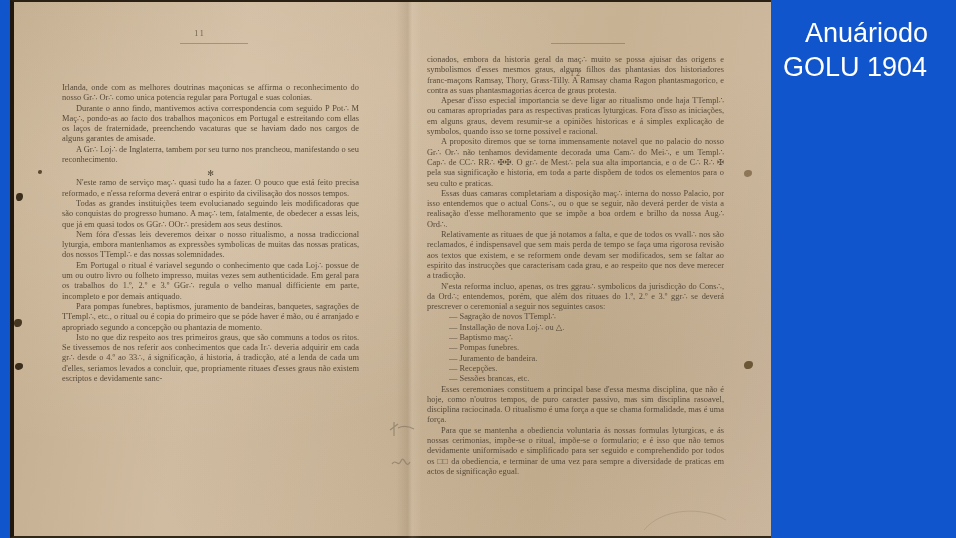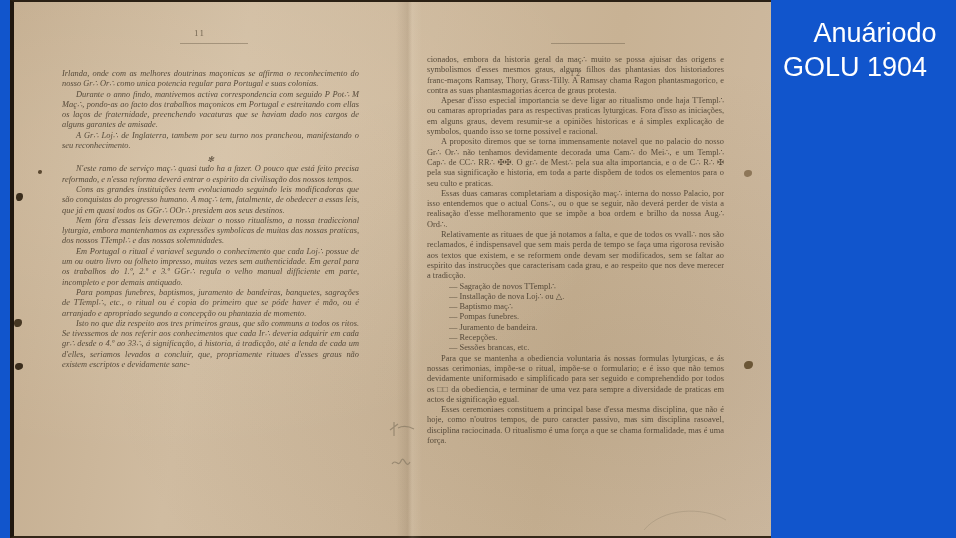--- a/index.html
+++ b/index.html
@@ -51,65 +51,66 @@
   .list p{text-indent:0;padding-left:22px;}
   
   .speck{position:absolute;border-radius:50% 40% 55% 45%;}
   .pencil{position:absolute;opacity:.75;}
   
   .label{
     position:absolute;left:783px;top:16px;width:162px;
     color:#ffffff;font-family:"Liberation Sans","DejaVu Sans",sans-serif;
     font-size:27px;line-height:34px;font-weight:400;
   }
-  .label .l1{display:flex;justify-content:center;margin-left:22px;}
+  .label .l1{display:flex;justify-content:flex-start;margin-left:22px;}
 </style>
 </head>
 <body>
 
 <div class="scan">
   <div class="gutter"></div>
 </div>
 
 <div class="pagenum" style="left:180px;top:29px;">11</div>
 <div class="pagenum-rule" style="left:180px;top:43px;width:68px;"></div>
 
 <div class="pagenum" style="left:556px;top:29px;margin-top:40px;">12</div>
 <div class="pagenum-rule" style="left:551px;top:43px;width:74px;"></div>
 
-<div class="col" style="left:62px;top:69px;font-style:italic;">
+<div class="col" style="left:62px;top:83px;">
   <p class="noindent">Irlanda, onde com as melhores doutrinas maçonicas se affirma o reconhecimento do nosso Gr∴ Or∴ como unica potencia regular para Portugal e suas colonias.</p>
   <p>Durante o anno findo, mantivemos activa correspondencia com seguido P Pot∴ M Maç∴, pondo-as ao facto dos trabalhos maçonicos em Portugal e estreitando com ellas os laços de fraternidade, preenchendo vacaturas que se haviam dado nos cargos de alguns garantes de amisade.</p>
   <p>A Gr∴ Loj∴ de Inglaterra, tambem por seu turno nos prancheou, manifestando o seu reconhecimento.</p>
   <p class="sep">✻</p>
   <p>N'este ramo de serviço maç∴ quasi tudo ha a fazer. O pouco que está feito precisa reformado, e n'essa reforma deverá entrar o espirito da civilisação dos nossos tempos.</p>
-  <p>Cons as grandes instituições teem evolucianado seguindo leis modificadoras que são conquistas do progresso humano. A maç∴ tem, fatalmente, de obedecer a essas leis, que já em quasi todos os GGr∴ OOr∴ presidem aos seus destinos.</p>
+  <p>Todas as grandes instituições teem evolucianado seguindo leis modificadoras que são conquistas do progresso humano. A maç∴ tem, fatalmente, de obedecer a essas leis, que já em quasi todos os GGr∴ OOr∴ presidem aos seus destinos.</p>
   <p>Nem fóra d'essas leis deveremos deixar o nosso ritualismo, a nossa tradiccional lyturgia, embora mantenhamos as expressões symbolicas de muitas das nossas praticas, dos nossos TTempl∴ e das nossas solemnidades.</p>
   <p>Em Portugal o ritual é variavel segundo o conhecimento que cada Loj∴ possue de um ou outro livro ou folheto impresso, muitas vezes sem authenticidade. Em geral para os trabalhos do 1.º, 2.º e 3.º GGr∴ regula o velho manual difficiente em parte, incompleto e por demais antiquado.</p>
   <p>Para pompas funebres, baptismos, juramento de bandeiras, banquetes, sagrações de TTempl∴, etc., o ritual ou é copia do primeiro que se póde haver é mão, ou é arranjado e apropriado segundo a concepção ou phantazia de momento.</p>
   <p>Isto no que diz respeito aos tres primeiros graus, que são communs a todos os ritos. Se tivessemos de nos referir aos conhecimentos que cada Ir∴ deveria adquirir em cada gr∴ desde o 4.º ao 33∴, á significação, á historia, á tradicção, até a lenda de cada um d'elles, seriamos levados a concluir, que, propriamente rituaes d'esses graus não existem escriptos e devidamente sanc-</p>
 </div>
 
 <div class="col" style="left:427px;top:55px;">
   <p class="noindent">cionados, embora da historia geral da maç∴ muito se possa ajuisar das origens e symbolismos d'esses mesmos graus, alguns filhos das phantasias dos historiadores franc-maçons Ramsay, Thory, Grass-Tilly. A Ramsay chama Ragon phantasmagorico, e contra as suas phantasmagorias ácerca de graus protesta.</p>
   <p>Apesar d'isso especial importancia se deve ligar ao ritualismo onde haja TTempl∴ ou camaras apropriadas para as respectivas praticas lyturgicas. Fora d'isso as iniciações, em alguns graus, devem resumir-se a opiniões historicas e á simples explicação de symbolos, quando isso se torne possivel e racional.</p>
   <p>A proposito diremos que se torna immensamente notavel que no palacio do nosso Gr∴ Or∴ não tenhamos devidamente decorada uma Cam∴ do Mei∴, e um Templ∴ Cap∴ de CC∴ RR∴ ✠✠. O gr∴ de Mest∴ pela sua alta importancia, e o de C∴ R∴ ✠ pela sua significação e historia, em toda a parte dispõem de todos os elementos para o seu culto e praticas.</p>
   <p>Essas duas camaras completariam a disposição maç∴ interna do nosso Palacio, por isso entendemos que o actual Cons∴, ou o que se seguir, não deverá perder de vista a realisação d'esse melhoramento que se impõe a boa ordem e brilho da nossa Aug∴ Ord∴.</p>
   <p>Relativamente as rituaes de que já notamos a falta, e que de todos os vvall∴ nos são reclamados, é indispensavel que sem mais perda de tempo se faça uma rigorosa revisão aos textos que existem, e se reformem onde devam ser modificados, sem se faltar ao espirito das instrucções que caracterisam cada grau, e ao respeito que nos deve merecer a tradicção.</p>
+  <p>N'esta reforma incluo, apenas, os tres ggrau∴ symbolicos da jurisdicção do Cons∴, da Ord∴; entendemos, porém, que além dos rituaes do 1.º, 2.º e 3.º ggr∴ se deverá prescrever o ceremonial a seguir nos seguintes casos:</p>
   <div class="list">
     <p>— Sagração de novos TTempl∴</p>
     <p>— Installação de nova Loj∴ ou △.</p>
     <p>— Baptismo maç∴</p>
     <p>— Pompas funebres.</p>
     <p>— Juramento de bandeira.</p>
     <p>— Recepções.</p>
     <p>— Sessões brancas, etc.</p>
   </div>
+  <p>Esses ceremoniaes constituem a principal base d'essa mesma disciplina, que não é hoje, como n'outros tempos, de puro caracter passivo, mas sim disciplina rasoavel, disciplina raciocinada. O ritualismo é uma força a que se chama formalidade, mas é uma força.</p>
   <p>Para que se mantenha a obediencia voluntaria ás nossas formulas lyturgicas, e ás nossas cerimonias, impõe-se o ritual, impõe-se o formulario; e é isso que não temos devidamente uniformisado e simplificado para ser seguido e comprehendido por todos os □□ da obediencia, e terminar de uma vez para sempre a diversidade de praticas em actos de significação egual.</p>
-  <p>Esses ceremoniaes constituem a principal base d'essa mesma disciplina, que não é hoje, como n'outros tempos, de puro caracter passivo, mas sim disciplina rasoavel, disciplina raciocinada. O ritualismo é uma força a que se chama formalidade, mas é uma força.</p>
 </div>
 
 <div class="speck" style="left:16px;top:193px;width:7px;height:8px;background:#3a2d1c;"></div>
 <div class="speck" style="left:14px;top:319px;width:8px;height:8px;background:#463722;"></div>
 <div class="speck" style="left:15px;top:363px;width:8px;height:7px;background:#3a2d1c;"></div>
 <div class="speck" style="left:744px;top:170px;width:8px;height:7px;background:#8d7658;"></div>
 <div class="speck" style="left:744px;top:361px;width:9px;height:8px;background:#6b5636;"></div>
 <div class="speck" style="left:38px;top:170px;width:4px;height:4px;background:#5a4830;"></div>
 
 <svg class="pencil" style="left:384px;top:420px;" width="40" height="70" viewBox="0 0 40 70">

